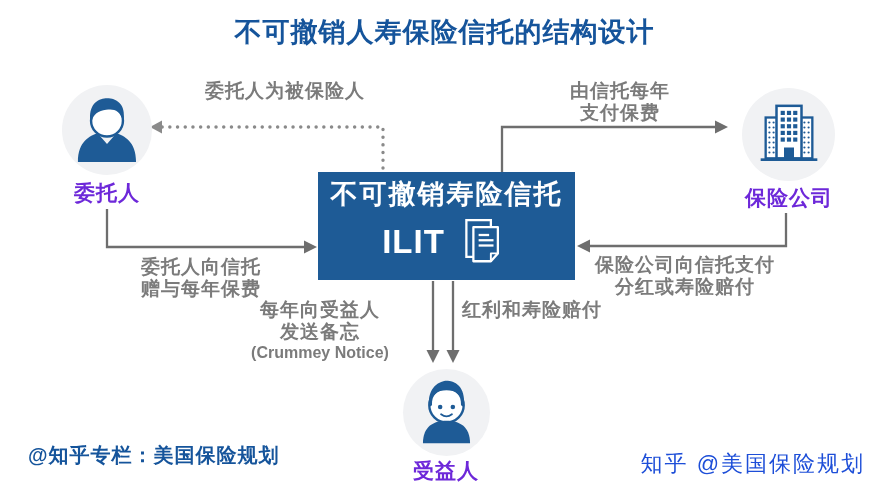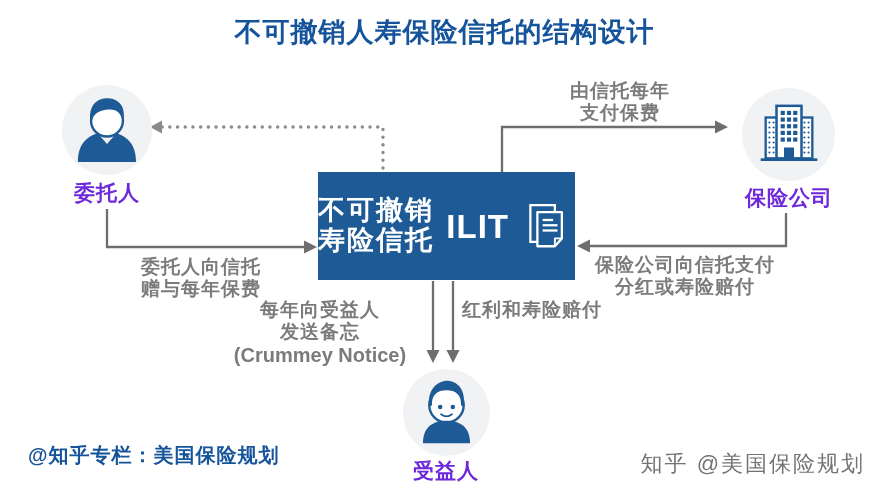--- a/index.html
+++ b/index.html
@@ -16,36 +16,36 @@
   .circle{
     border-radius:50%;background:#f1f2f4;display:flex;align-items:center;justify-content:center;
   }
   .node-label{
     text-align:center;font-size:21px;font-weight:bold;color:#6d28d9;letter-spacing:1px;
   }
   .gray-text{
     color:#7b7b7b;font-size:19px;font-weight:600;line-height:1.18;letter-spacing:1px;
   }
   .gray-text span{display:block;}
-  .gray-text .latin{font-size:20px;letter-spacing:0;font-weight:600;}
+  .gray-text .latin{font-size:16px;letter-spacing:0;font-weight:600;}
   .center{text-align:center;}
   .right{text-align:right;}
   .left{text-align:left;}
   .trust-box{
     left:318px;top:172px;width:257px;height:108px;background:#1e5b96;
-    display:flex;flex-direction:row;align-items:center;justify-content:center;
+    display:flex;flex-direction:column;align-items:center;justify-content:center;
   }
   .trust-name{color:#ffffff;font-size:27px;font-weight:bold;letter-spacing:2px;line-height:1.1;}
   .trust-row{display:flex;align-items:center;margin-top:2px;}
   .trust-abbr{color:#ffffff;font-size:33px;font-weight:bold;letter-spacing:1px;margin-right:10px;}
   .footer-left{
     left:28px;top:442px;font-size:20px;font-weight:bold;color:#15549b;letter-spacing:1px;
   }
   .footer-right{
-    left:610px;top:449px;width:255px;text-align:right;font-size:22px;color:#737373;
+    left:610px;top:449px;width:255px;text-align:right;font-size:22px;color:#1d4ed8;
     letter-spacing:2px;text-shadow:1px 1px 0 #ffffff;
   }
 </style>
 </head>
 <body>
 
 <div class="canvas">
 
   <div class="abs title">不可撤销人寿保险信托的结构设计</div>
 
@@ -84,20 +84,21 @@
   <div class="abs circle" style="left:62px;top:85px;width:90px;height:90px;">
     <svg width="90" height="90" viewBox="0 0 96 96" xmlns="http://www.w3.org/2000/svg">
       <circle cx="48" cy="38" r="17" fill="#ffffff" stroke="#1e5b96" stroke-width="2.6"></circle>
       <path d="M30 36 C29 19 40 14 48 14 C58 14 67 20 66 34 C66 36 65 38 65 38 C62 27 55 25 47 26.5 C39 28 33 30 31.5 41 Z" fill="#1e5b96"></path>
       <path d="M17 82 C17 60 30 54 38 51.5 L48 63 L58 51.5 C66 54 79 60 79 82 Z" fill="#1e5b96"></path>
     </svg>
   </div>
   <div class="abs node-label" style="left:42px;top:179px;width:130px;">委托人</div>
 
   <div class="abs gray-text center" style="left:165px;top:80px;width:240px;">
+    <span>委托人为被保险人</span>
   </div>
 
   <div class="abs gray-text center" style="left:500px;top:80px;width:240px;">
     <span>由信托每年</span>
     <span>支付保费</span>
   </div>
 
   <div class="abs circle" style="left:742px;top:88px;width:93px;height:93px;">
     <svg width="80" height="80" viewBox="0 0 96 96" xmlns="http://www.w3.org/2000/svg">
       <rect x="20" y="27" width="14" height="49" fill="#ffffff" stroke="#1e5b96" stroke-width="2.8"></rect>

